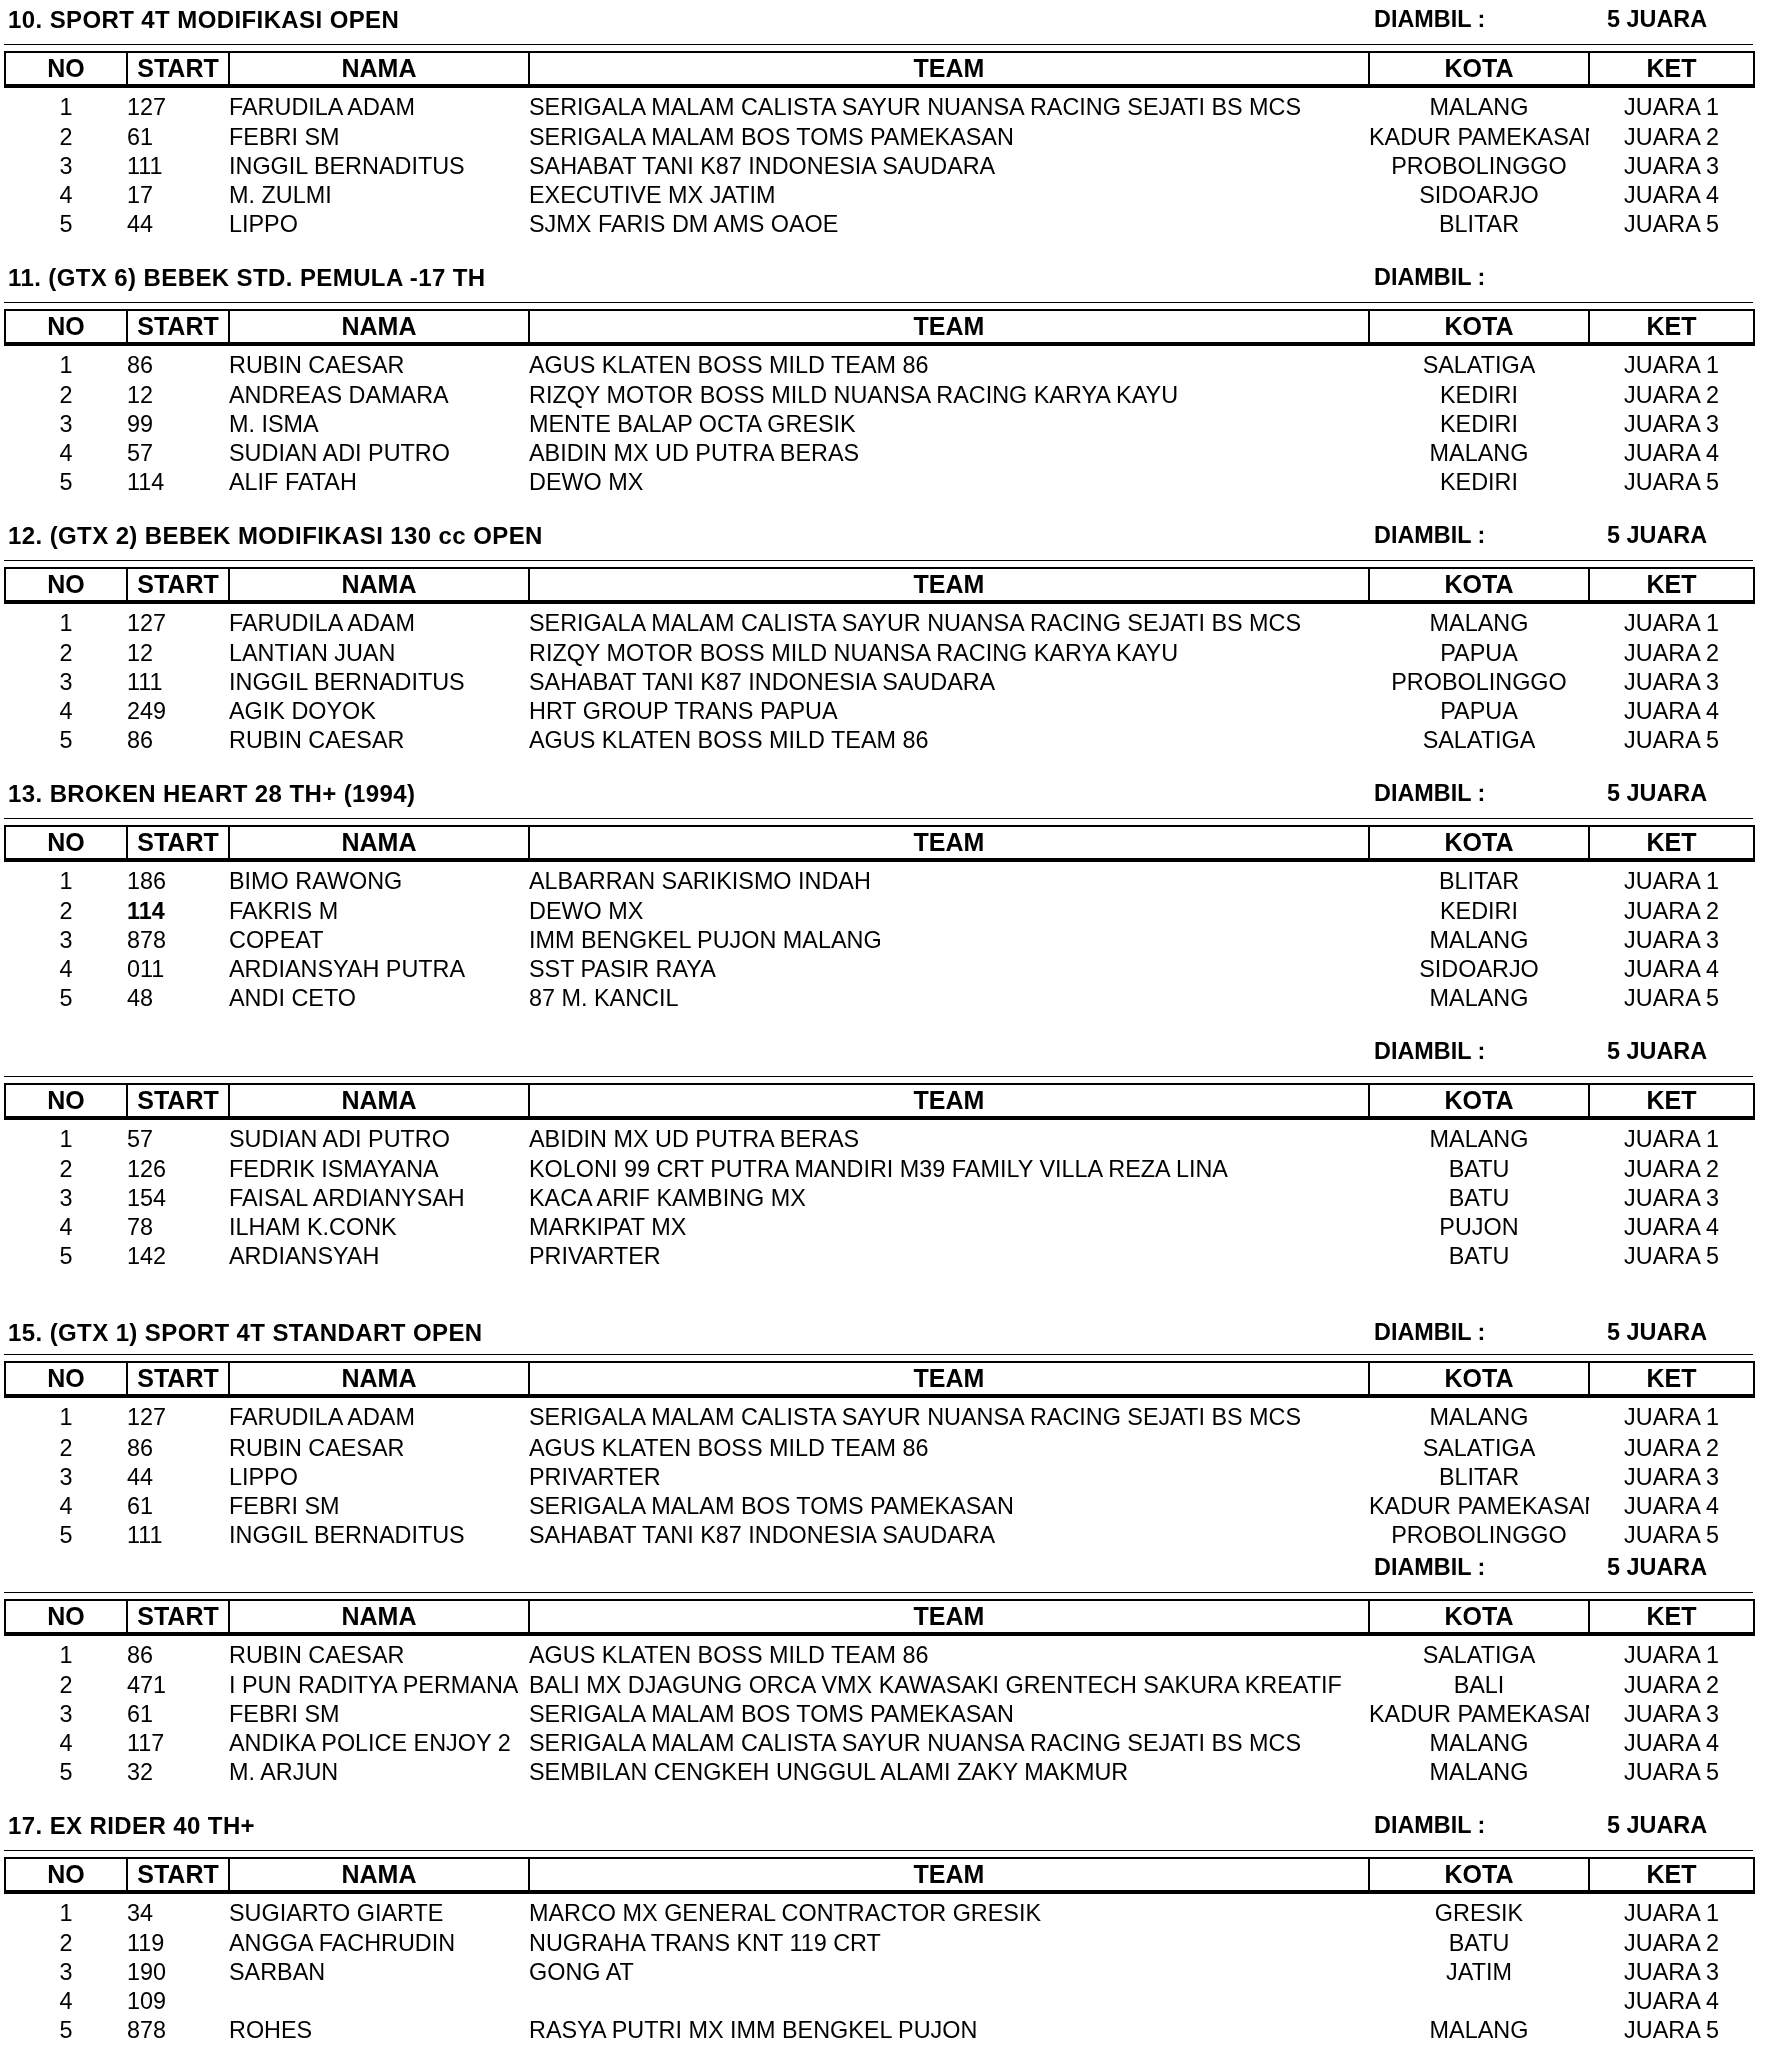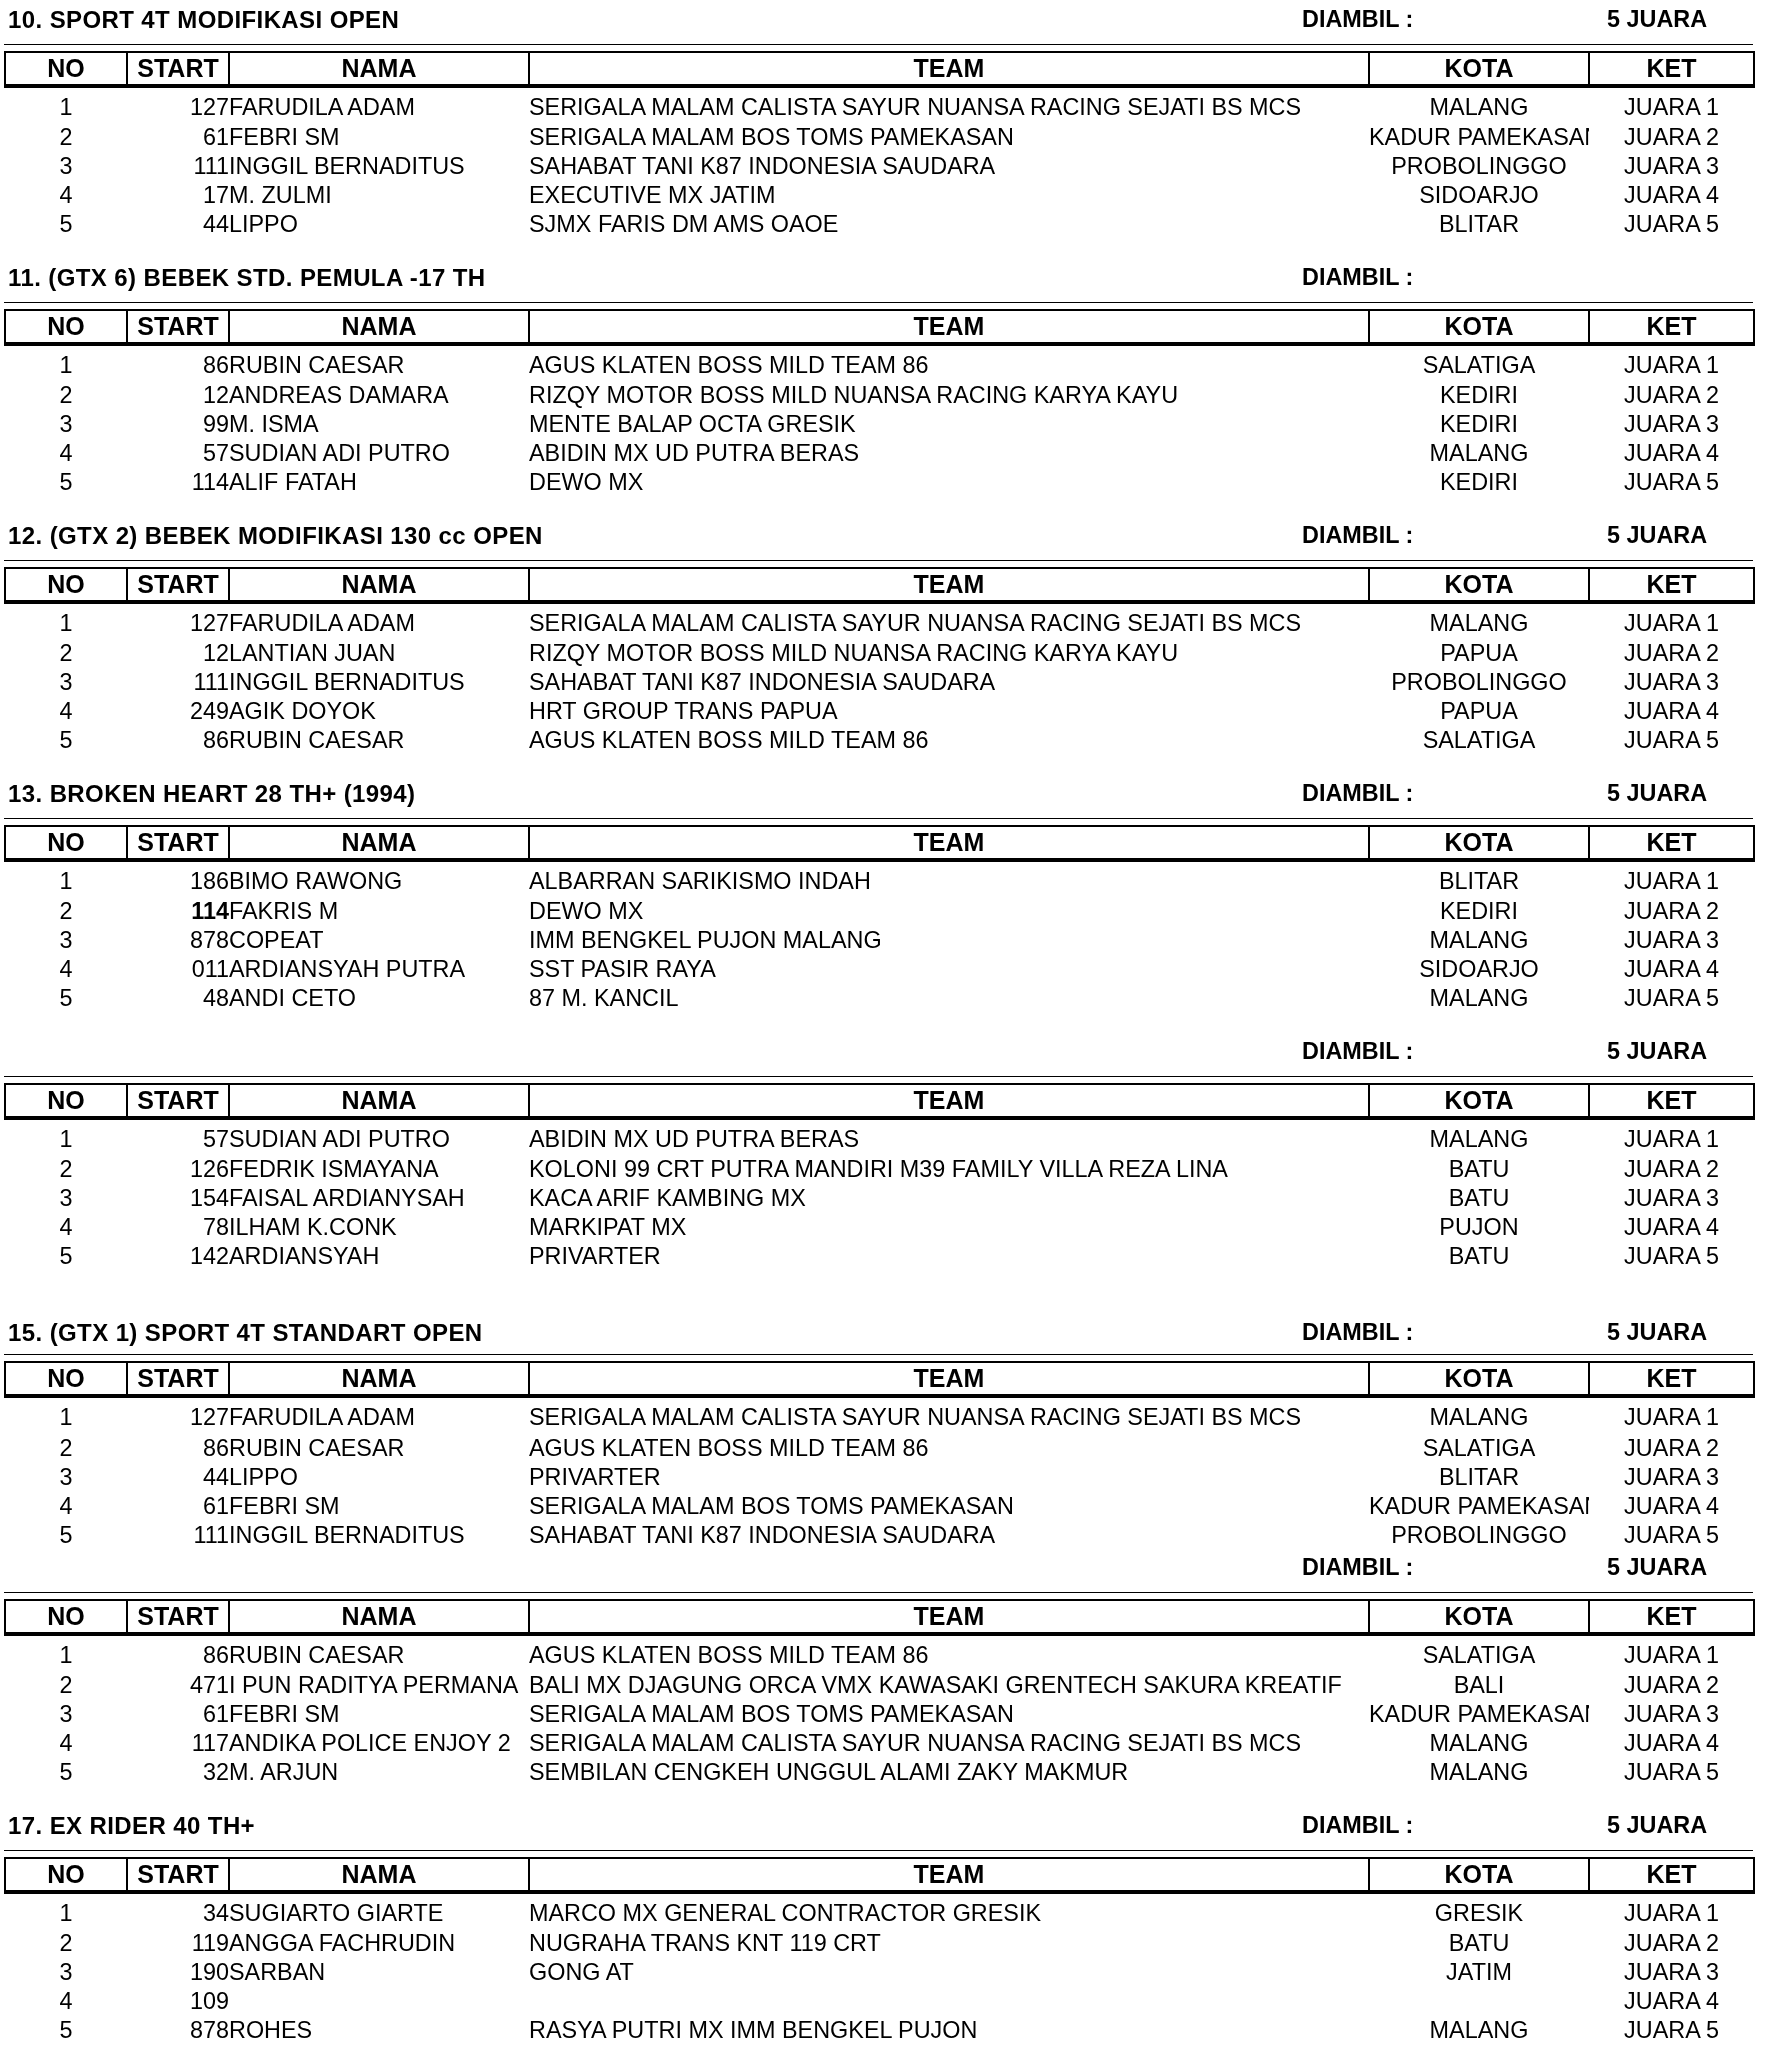--- a/index.html
+++ b/index.html
@@ -38,21 +38,21 @@
   .sec-title {
     position: absolute;
     left: 4px;
     font-size: 24px;
     font-weight: bold;
     white-space: nowrap;
     letter-spacing: 0.4px;
   }
   .diambil-label {
     position: absolute;
-    left: 1298px;
+    left: 1370px;
     font-size: 23.4px;
     font-weight: bold;
     white-space: nowrap;
   }
   .diambil-value {
     position: absolute;
     left: 1603px;
     font-size: 23.4px;
     font-weight: bold;
     white-space: nowrap;
@@ -90,21 +90,21 @@
     border: none;
     height: 29px;
     padding: 0;
     font-size: 23.4px;
     line-height: 29px;
     white-space: nowrap;
     overflow: hidden;
     vertical-align: middle;
   }
   td.c-no    { text-align: center; }
-  td.c-start { text-align: right; padding-right: 30px; }
+  td.c-start { text-align: left; padding-right: 30px; }
   td.c-nama  { text-align: left;  padding-left: 5.6px; }
   td.c-team  { text-align: left;  padding-left: 4.8px; }
   td.c-kota  { text-align: center;  padding-left: 4px; }
   td.c-ket   { text-align: center; margin-top: 26px; }
   td.bold    { font-weight: bold; }
   tbody tr:first-child td { height: 32px; padding-top: 3.2px; }
 </style>
 </head>
 <body>
 

